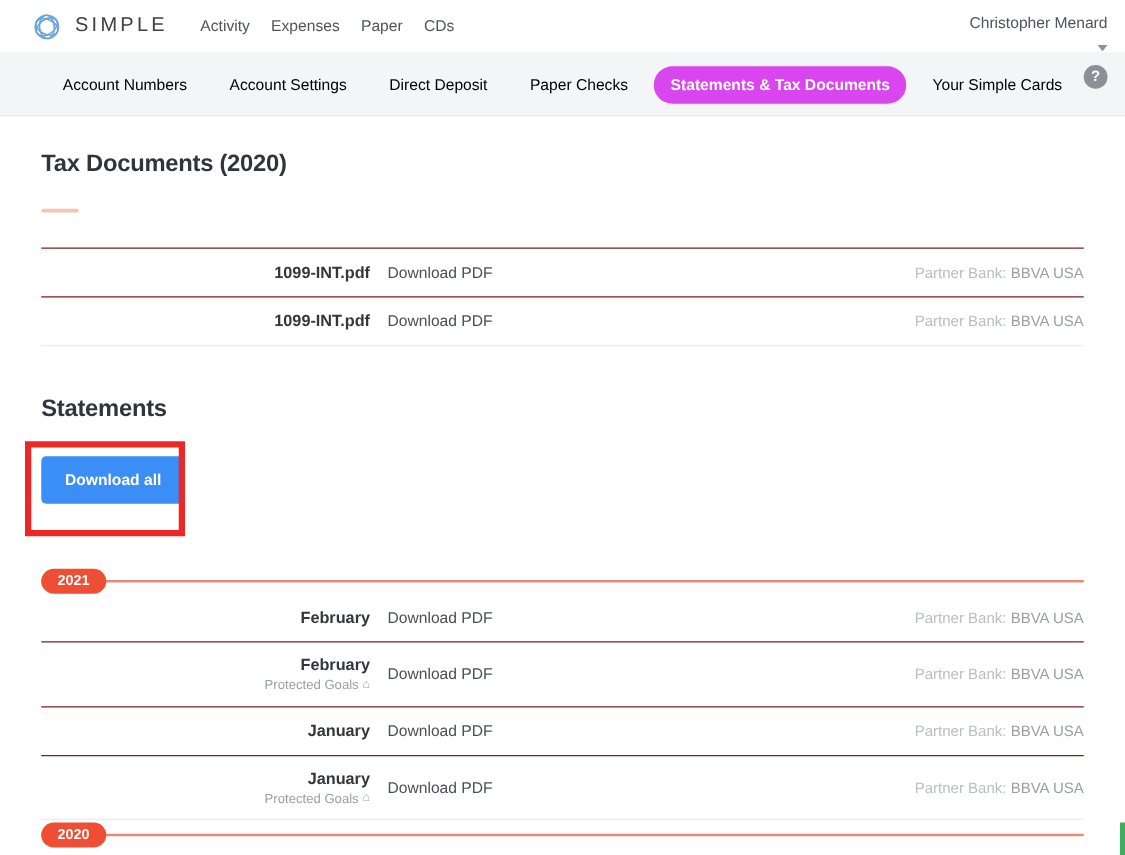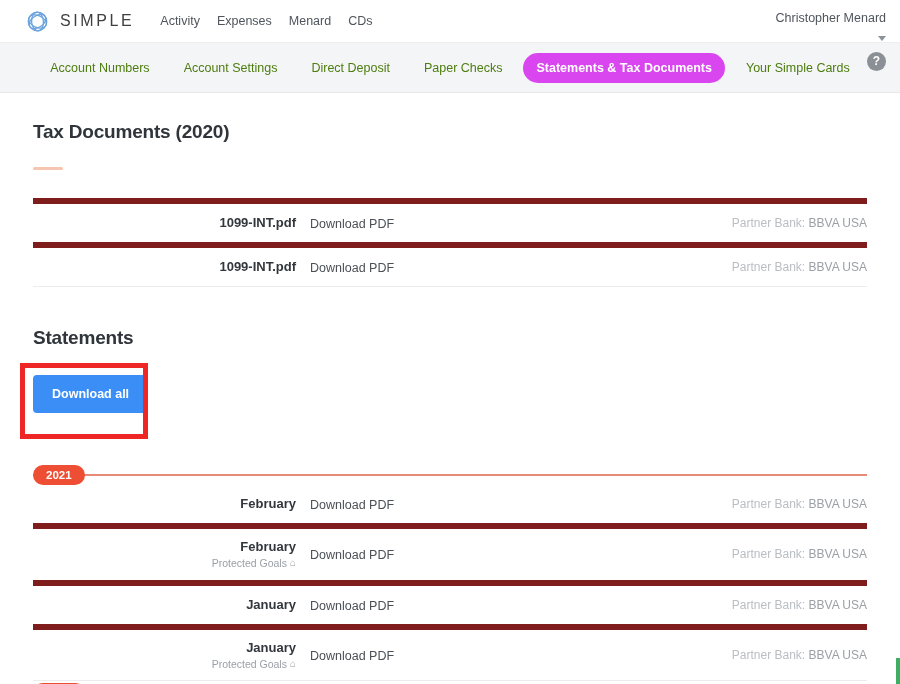--- a/index.html
+++ b/index.html
@@ -56,21 +56,21 @@
   }
 
   
   .subnav {
     height: 50px; background: #f4f5f6;
     display: flex; align-items: center; justify-content: center;
     gap: 8px;
     border-bottom: 1px solid #e6e8ea;
   }
   .subnav-item {
-    font-size: 12.5px; color: #4d7c0f;
+    font-size: 12.5px; color: #000000;
     padding: 8px 13px; border-radius: 16px;
     white-space: nowrap; text-decoration: none;
   }
   .subnav-item.active { background: #d946ef; color: #ffffff; font-weight: bold; }
 
   
   .content { padding: 0 33px; }
   .section-title {
     font-size: 19px; font-weight: bold; color: #2f353b;
     letter-spacing: -0.2px;
@@ -78,21 +78,21 @@
   .tax-title { padding-top: 28px; }
   .accent-rule {
     width: 30px; height: 3px; background: #f5c5b0;
     margin-top: 24px; border-radius: 2px;
   }
 
   .rows { margin-top: 28px; }
   .row {
     display: flex; align-items: center;
     min-height: 38px; padding: 10px 0;
-    border-top: 6px solid #7f1d1d;
+    border-top: 1px solid #7f1d1d;
     position: relative;
   }
   .row:last-child { border-bottom: 1px solid #ececec; }
   .col-label {
     width: 277px; flex: none; text-align: right; padding-right: 14px;
     line-height: 1.22;
   }
   .label-main { font-size: 13px; font-weight: bold; color: #31373d; }
   .label-sub {
     font-size: 10.5px; color: #9aa0a6; margin-top: 2px;
@@ -165,21 +165,21 @@
           <ellipse cx="16" cy="16" rx="11" ry="7" transform="rotate(25 16 16)"></ellipse>
           <ellipse cx="16" cy="16" rx="11" ry="7" transform="rotate(85 16 16)"></ellipse>
           <ellipse cx="16" cy="16" rx="11" ry="7" transform="rotate(145 16 16)"></ellipse>
         </g>
       </svg>
       <span class="brand-name">SIMPLE</span>
     </div>
     <nav class="topnav">
       <a href="#">Activity</a>
       <a href="#">Expenses</a>
-      <a href="#">Menard</a>
+      <a href="#">Paper</a>
       <a href="#">CDs</a>
     </nav>
     <div class="topbar-right">
       <div class="avatar"></div>
       <span class="user-name">Christopher Menard</span>
       <span class="caret"></span>
       <span class="help-icon">?</span>
     </div>
   </div>
 

